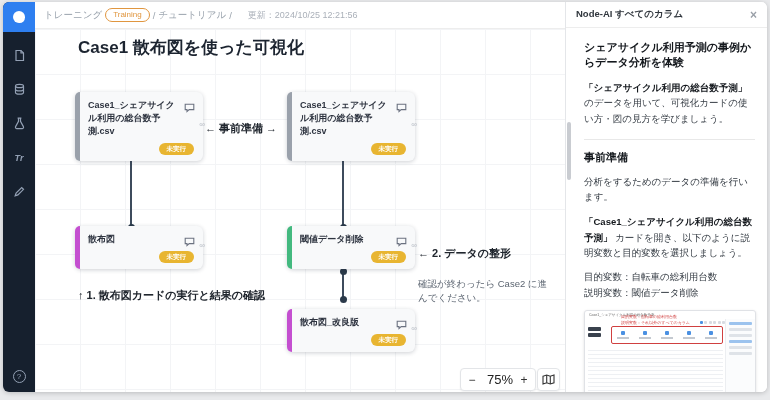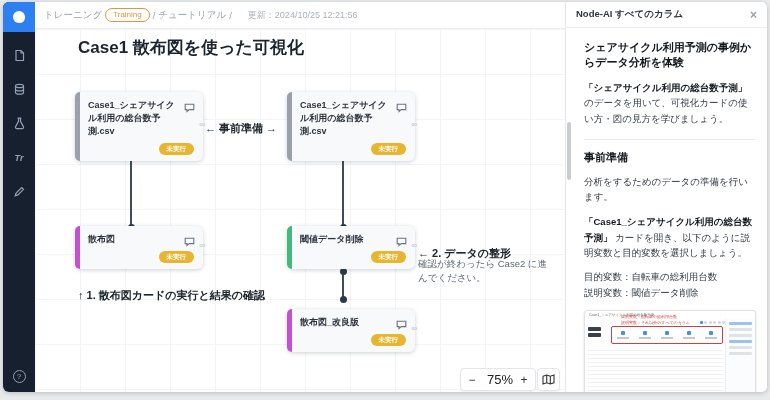--- a/index.html
+++ b/index.html
@@ -198,21 +198,21 @@
             </svg></div>
         <div class="port">∞</div>
         <div class="node-foot">
             <span class="badge" style="background: rgb(232, 181, 49);">未実行</span>
           </div>
       </div>
 
       <div class="anno" style="left:170px; top:92px;">← 事前準備 →</div>
       <div class="anno" style="left:43px; top:259px;">↑ 1. 散布図カードの実行と結果の確認</div>
       <div class="anno" style="left:383px; top:217px;">← 2. データの整形</div>
-      <div class="anno-note" style="left:383px; top:228px;">確認が終わったら Case2 に進んでください。</div>
+      <div class="anno-note" style="left:383px; top:248px;">確認が終わったら Case2 に進んでください。</div>
 
       <div class="zoom-box">
         <div class="zoom-btn">−</div>
         <div class="zoom-level">75%</div>
         <div class="zoom-btn">+</div>
       </div>
       <div class="map-btn">
         <svg width="13" height="11" viewBox="0 0 13 11">
             <path d="M1 2.2l3.7-1.2 3.6 1.2L12 1v7.8l-3.7 1.2-3.6-1.2L1 10z"></path>
             <path d="M4.7 1v7.8M8.3 2.2V10"></path>

